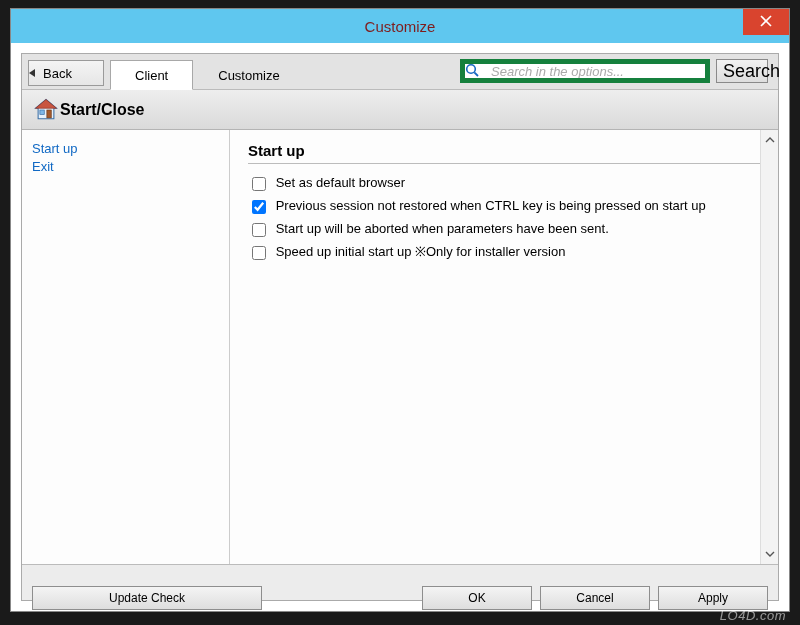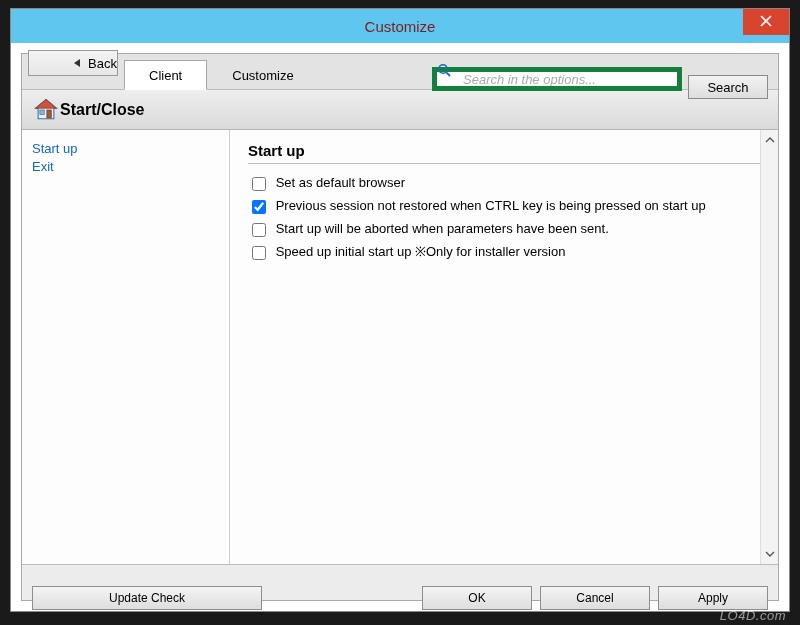--- a/index.html
+++ b/index.html
@@ -66,27 +66,27 @@
     height: 36px;
     background: #e3e3e3;
     border-bottom: 1px solid #bbb;
     display: flex;
     align-items: flex-end;
     padding: 0 8px 0 6px;
     position: relative;
   }
   .back-btn {
     height: 26px;
-    width: 90px;
-    margin-bottom: 13px;
+    width: 76px;
+    margin-bottom: 3px;
     background: linear-gradient(#f4f4f4,#e6e6e6);
     border: 1px solid #9a9a9a;
     display: flex;
     align-items: center;
-    justify-content: flex-end;
+    justify-content: flex-start;
     font-size: 13px;
     cursor: default;
   }
   .back-btn .arrow {
     display: inline-block;
     width: 0; height: 0;
     border-top: 4px solid transparent;
     border-bottom: 4px solid transparent;
     border-right: 6px solid #333;
     margin-right: 8px;
@@ -135,27 +135,26 @@
   .search-input::placeholder { color: #aaa; font-style: italic; }
   .search-icon-wrap {
     position: absolute;
     left: 4px;
     top: 3px;
     color: #1769c2;
   }
   .search-icon-wrap svg { width: 16px; height: 16px; }
   .search-btn {
     height: 24px;
-    width: 80px;
+    width: 52px;
     margin-left: 6px;
     background: linear-gradient(#f2f2f2,#dedede);
     border: 1px solid #8a8a8a;
-    font-size: 13px;
-    cursor: default;
-    margin-top: 16px;
+    font-size: 18px;
+    cursor: default;
   }
   .section-header {
     height: 40px;
     background: linear-gradient(#eee,#dadada);
     border-bottom: 1px solid #b4b4b4;
     display: flex;
     align-items: center;
     padding: 0 10px;
   }
   .section-header .title {

